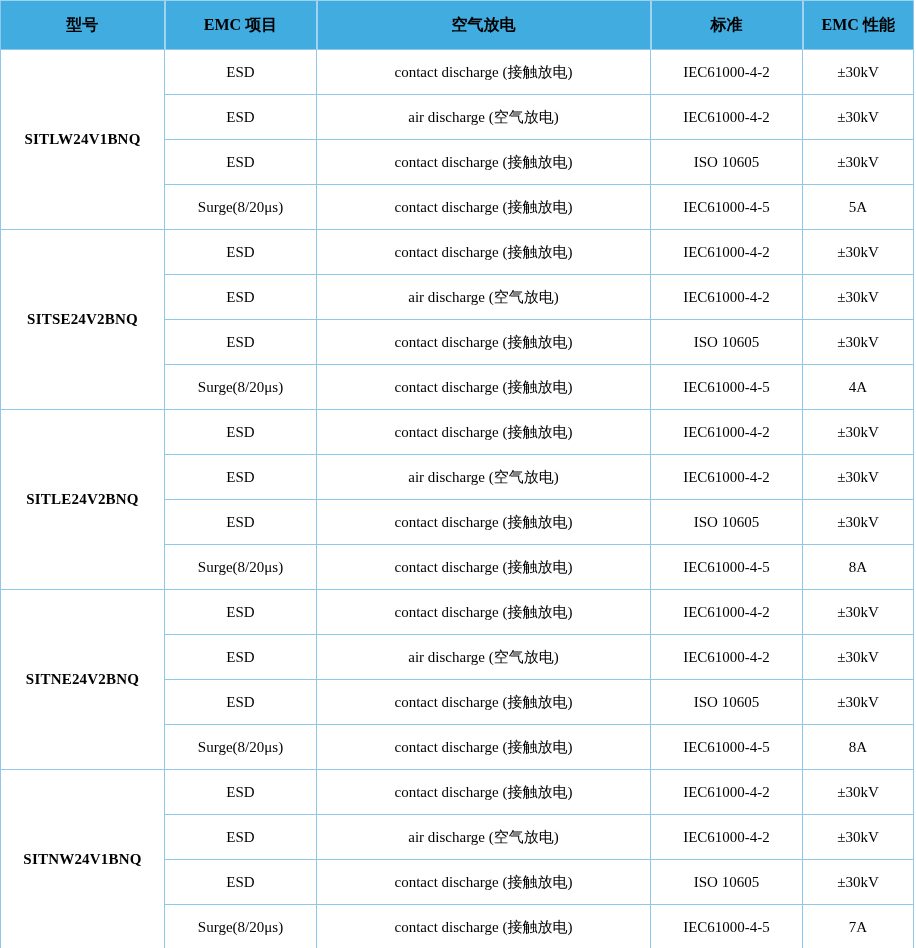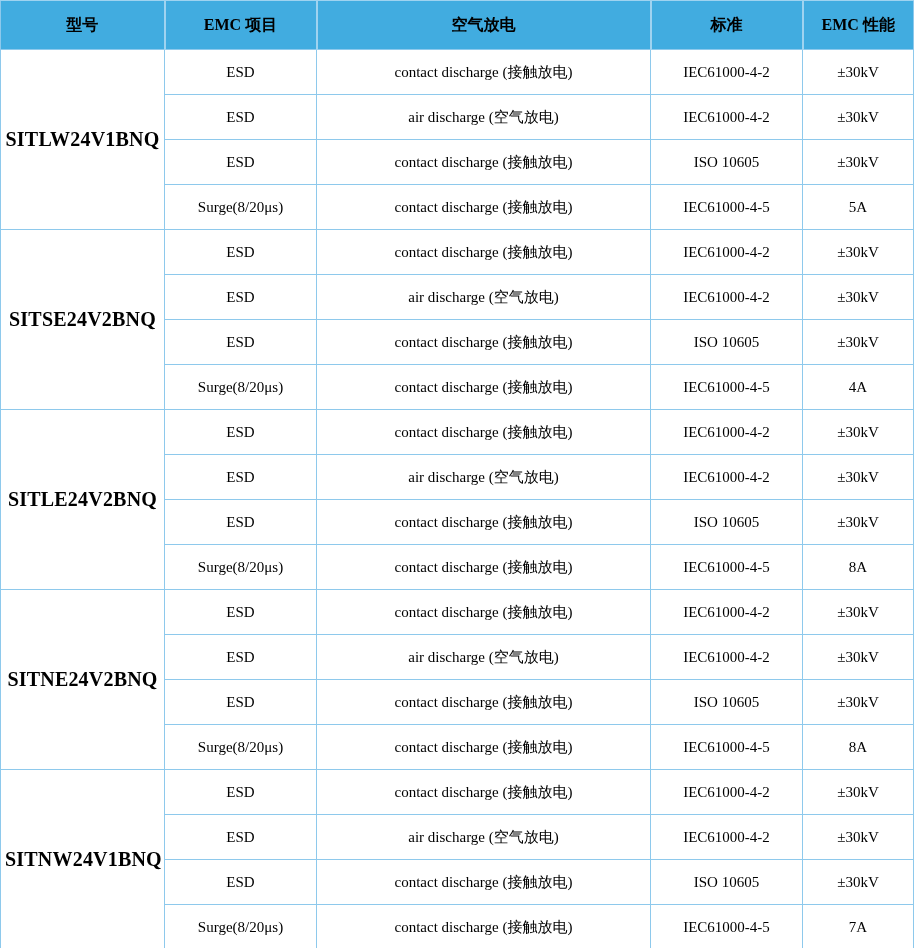--- a/index.html
+++ b/index.html
@@ -55,21 +55,21 @@
     text-align:center;
     vertical-align:middle;
     border:1px solid var(--border);
     background:#ffffff;
     padding:0 4px;
     overflow:hidden;
     white-space:nowrap;
   }
   table.emc tbody td.model{
     font-weight:bold;
-    font-size:20px;
+    font-size:15px;
     letter-spacing:0.2px;
   }
 </style>
 </head>
 <body>
 
 <div class="page">
   <table class="emc">
     <colgroup>
       <col class="c1">

